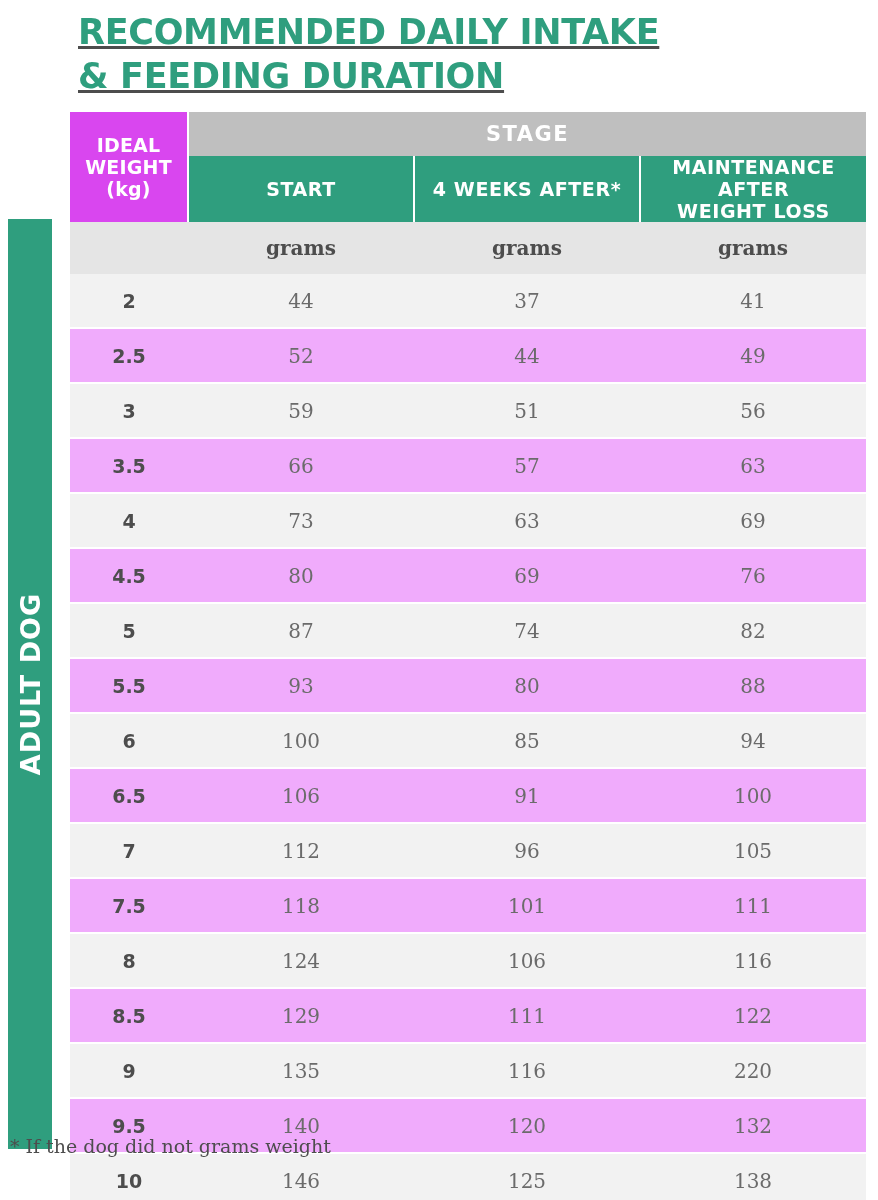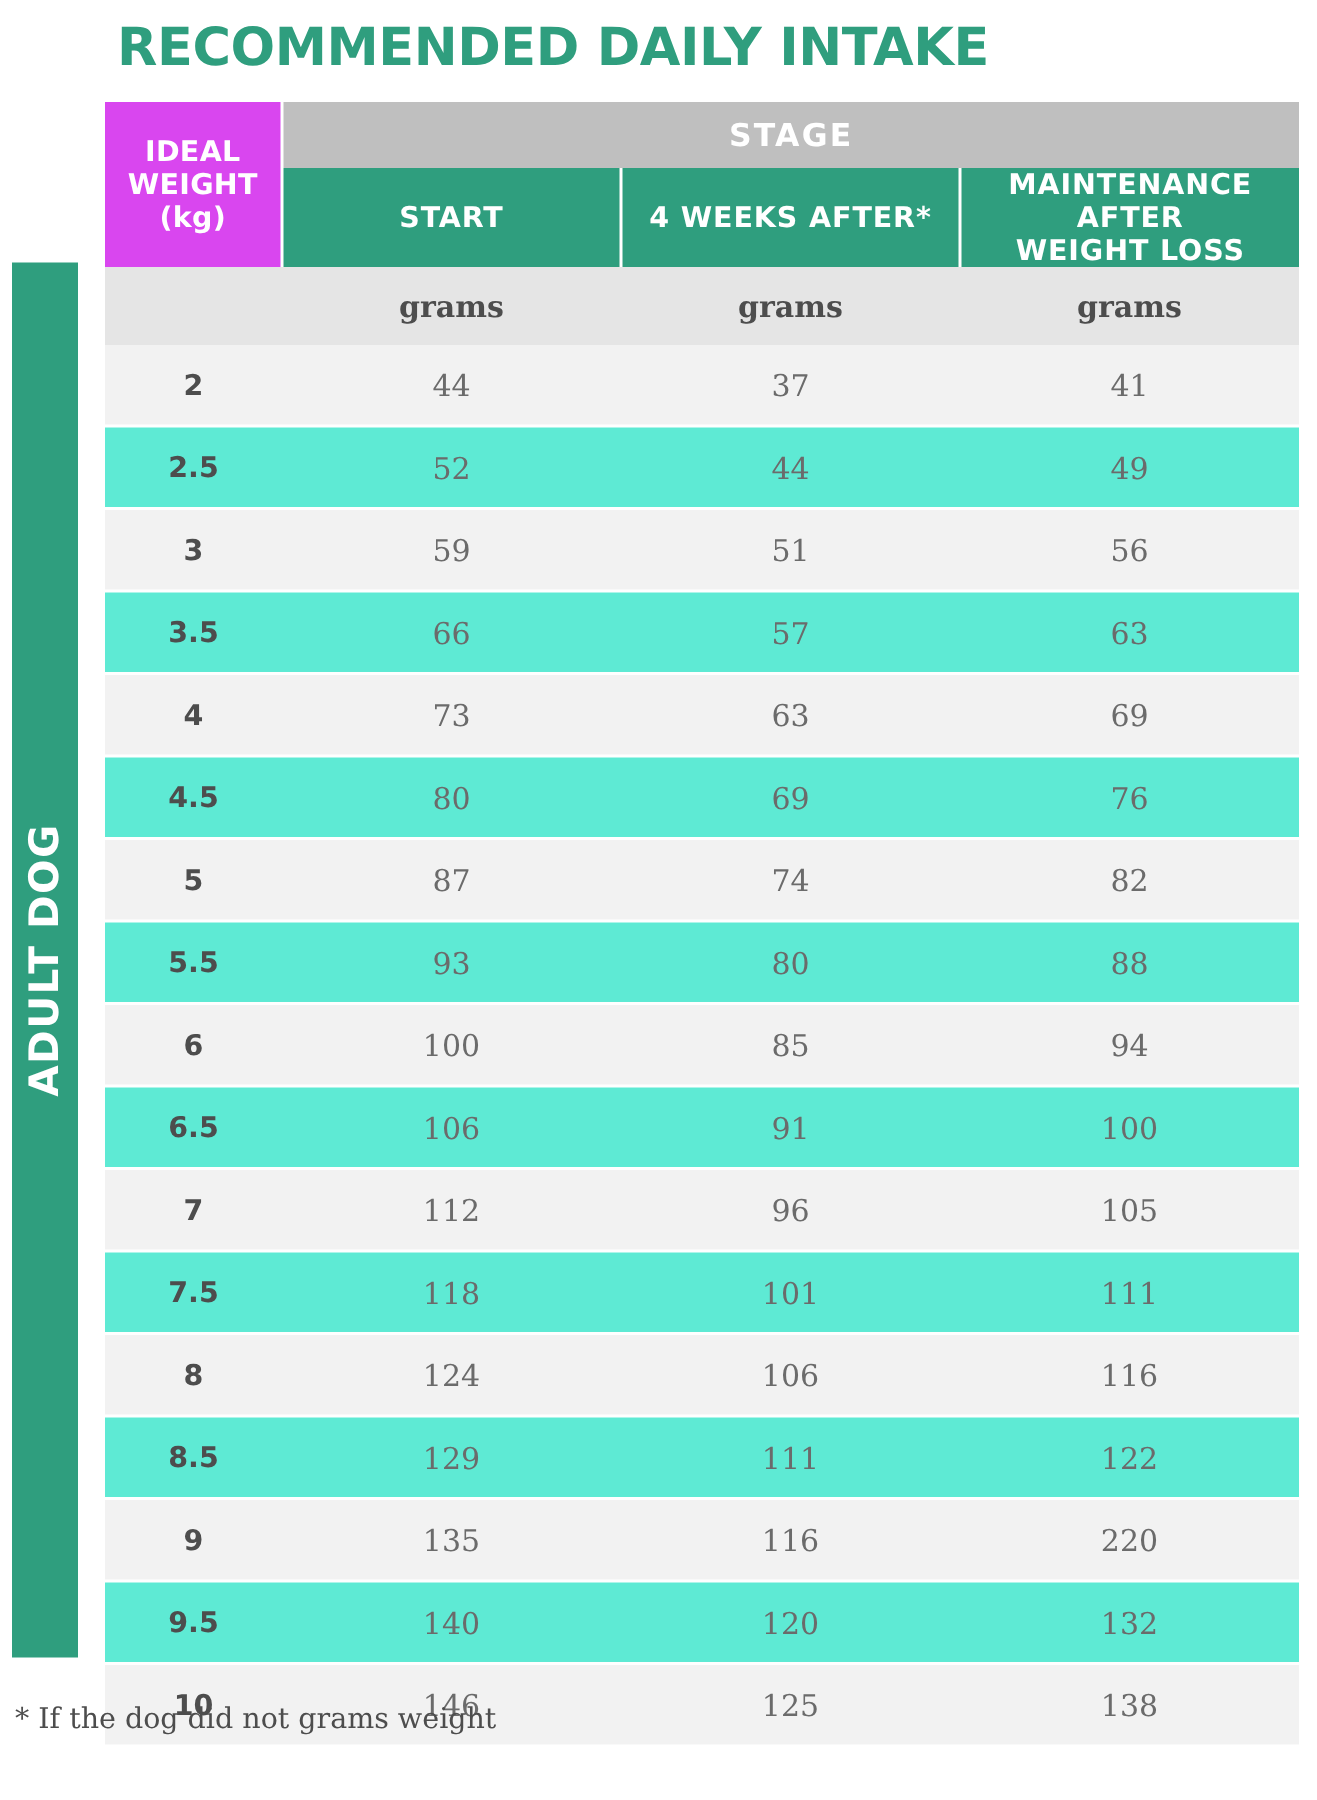--- a/index.html
+++ b/index.html
@@ -14,20 +14,21 @@
     color: #4d4d4d;
     overflow: hidden;
     position: relative;
   }
 
   .page {
     position: relative;
     width: 878px;
     height: 1175px;
     box-sizing: border-box;
+    text-decoration: underline;
   }
 
   
   .title-block {
     padding: 10px 0 0 78px;
   }
   .title-line {
     font-family: "DejaVu Sans", sans-serif;
     font-weight: bold;
     font-size: 35px;
@@ -135,38 +136,39 @@
     color: #6b6b6b;
     border-bottom: 2px solid #ffffff;
   }
   tbody tr td.weight-cell {
     font-family: "DejaVu Sans", sans-serif;
     font-weight: bold;
     font-size: 19px;
     color: #4d4d4d;
   }
   tbody tr.odd td { background: #f2f2f2; }
-  tbody tr.even td { background: #5eead4; }
+  tbody tr.even td { background: #f0abfc; }
 
   .footnote {
     position: absolute;
     left: 10px;
     bottom: 18px;
     font-family: "DejaVu Serif", serif;
     font-size: 19px;
     color: #4d4d4d;
   }
 </style>
 </head>
 <body>
 
 <div class="page">
 
   <div class="title-block">
     <div class="title-line">RECOMMENDED DAILY INTAKE</div>
+    <div class="title-line">&amp; FEEDING DURATION</div>
   </div>
 
   <div class="body-area">
 
     <div class="side-tab">
       <span class="side-tab-label">ADULT DOG</span>
     </div>
 
     <table class="intake">
       <colgroup>

